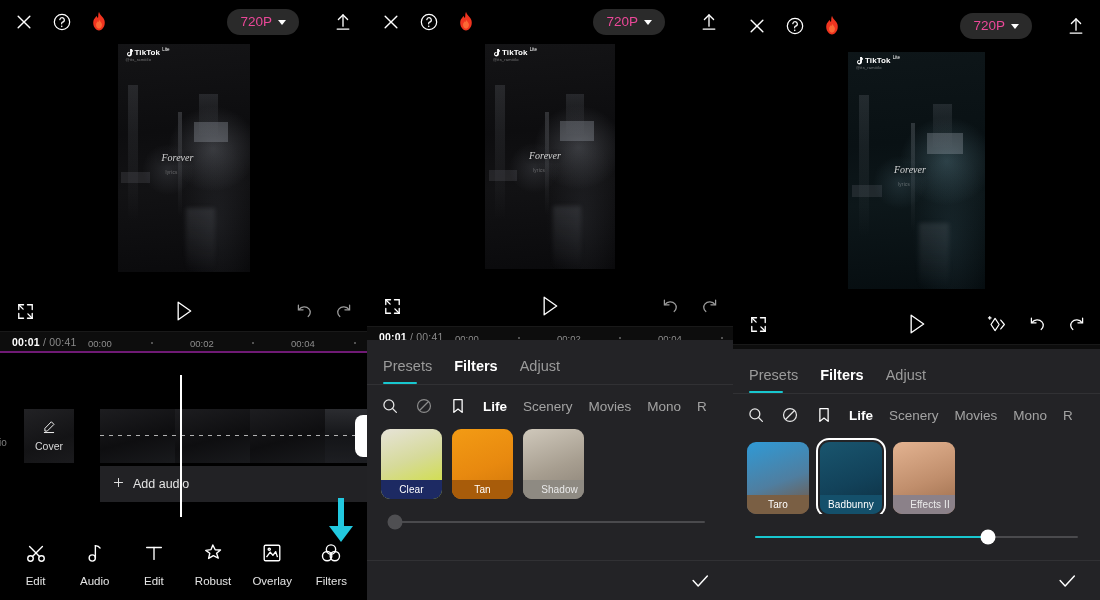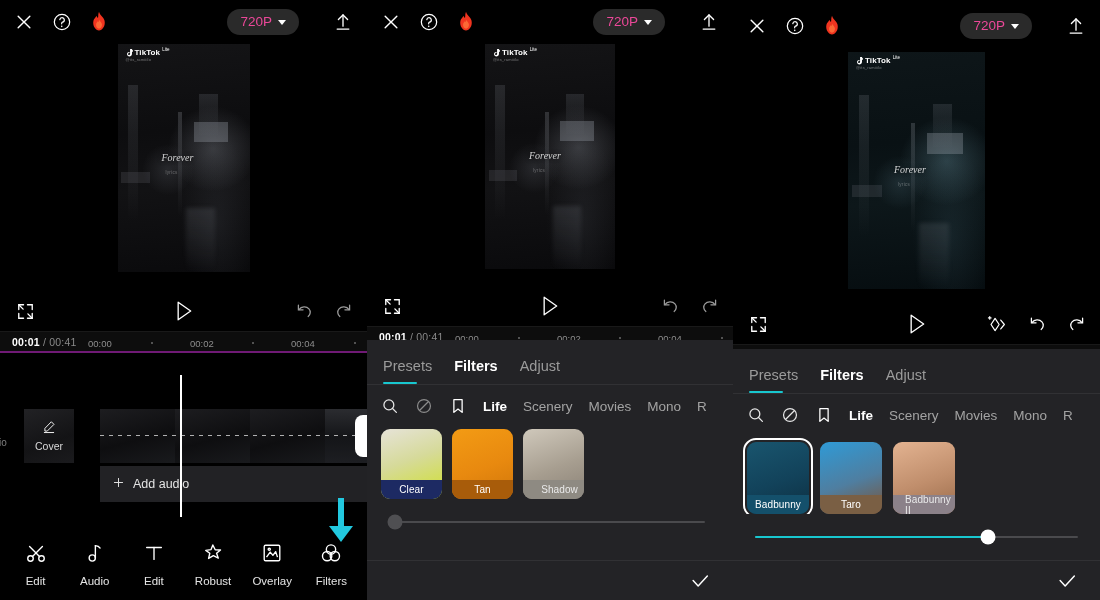--- a/index.html
+++ b/index.html
@@ -703,31 +703,31 @@
             </svg>
         </span>
         <span class="cat active">Life</span>
         <span class="cat">Scenery</span>
         <span class="cat">Movies</span>
         <span class="cat">Mono</span>
         <span class="cat">R</span>
       </div>
 
       <div class="thumbrow" style="gap:11px;padding-top:6px">
+        <div class="thumb" style="flex:0 0 62px;height:72px">
+          <div class="img" style="background:linear-gradient(160deg,#2f9ad6,#4f7ea0 55%,#7b5235)"></div>
+          <div class="cap" style="background:#7a5f44">Taro</div>
+        </div>
         <div class="thumb sel" style="flex:0 0 62px;height:72px">
           <div class="img" style="background:linear-gradient(160deg,#19556e,#12425a 55%,#0d2f41)"></div>
           <div class="cap" style="background:#14506b">Badbunny</div>
         </div>
         <div class="thumb" style="flex:0 0 62px;height:72px">
-          <div class="img" style="background:linear-gradient(160deg,#2f9ad6,#4f7ea0 55%,#7b5235)"></div>
-          <div class="cap" style="background:#7a5f44">Taro</div>
-        </div>
-        <div class="thumb" style="flex:0 0 62px;height:72px">
           <div class="img" style="background:linear-gradient(160deg,#e3b391,#c08e6c 55%,#9a6b4a)"></div>
-          <div class="cap dk" style="background:#8b8189">Badbunny II</div>
+          <div class="cap dk" style="background:#8b8189">Effects II</div>
         </div>
 
       </div>
 
       <div class="sliderwrap" style="padding:0 22px">
         <div class="track">
           <div class="fill" style="width:72%"></div>
           <div class="knob on" style="left:72%"></div>
         </div>
       </div>

